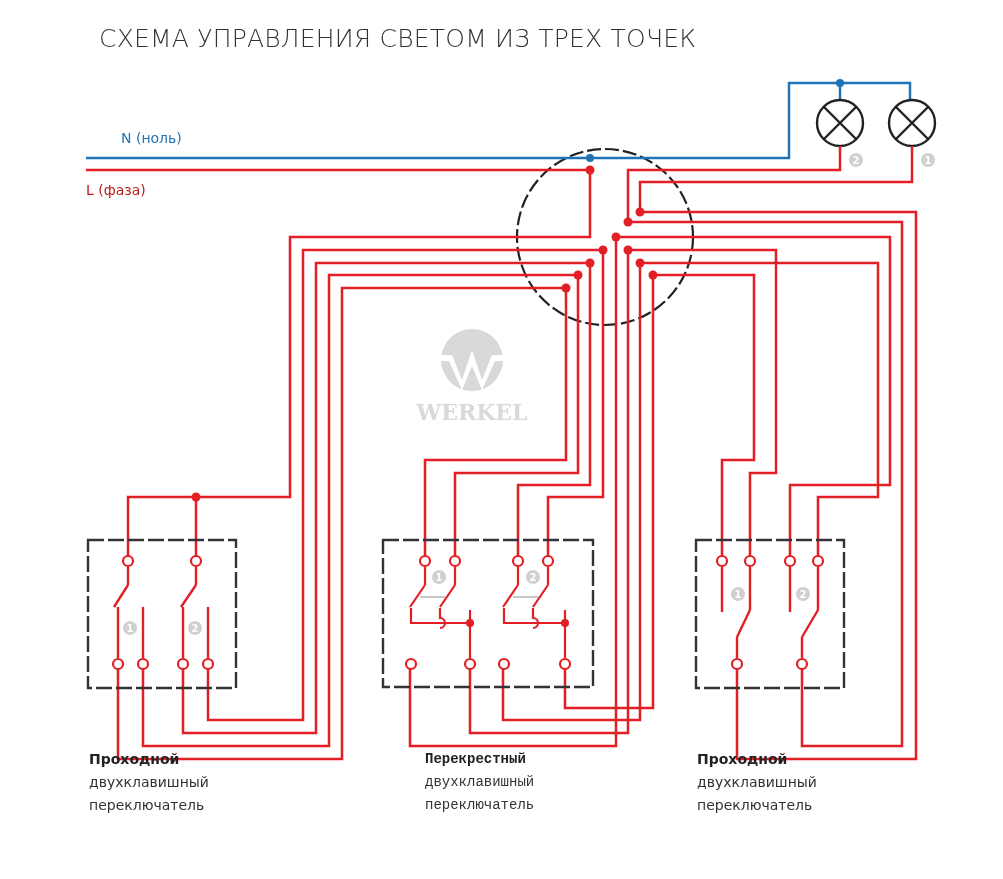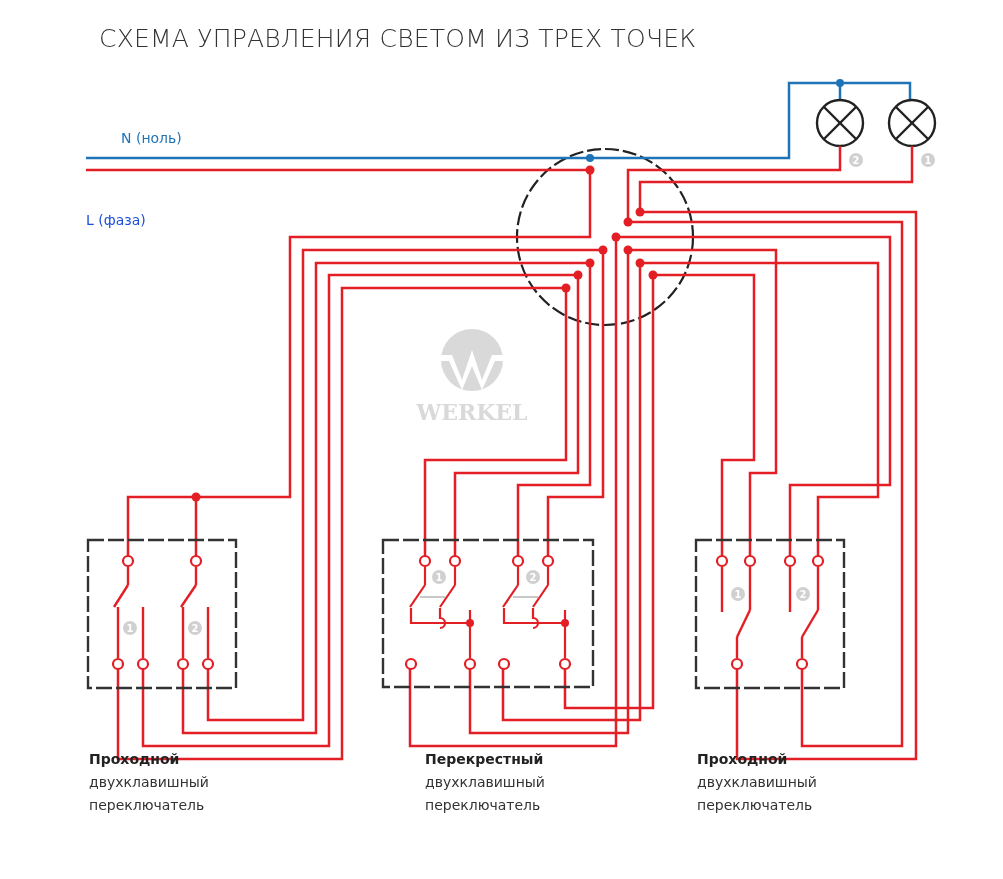--- a/index.html
+++ b/index.html
@@ -1,25 +1,25 @@
 <!DOCTYPE html>
 <html><head>
   <meta charset="utf-8">
   <style>
     html, body { margin: 0; padding: 0; background: #ffffff; }
     body { width: 1003px; height: 879px; position: relative; overflow: hidden; font-family: "DejaVu Sans", sans-serif; }
     .title { position: absolute; left: 87px; top: 12px; font-size: 25px; font-weight: 300; color: #333333; letter-spacing: 0.2px; font-family: "DejaVu Sans", sans-serif; margin: 12px; }
     .lbl { position: absolute; font-size: 14px; font-family: "DejaVu Sans", sans-serif; }
     .lbl-n { left: 86px; top: 130px; color: #1f73b7; margin-left: 35px; }
-    .lbl-l { left: 86px; top: 182px; color: #1d4ed8; margin-top: 30px; }
+    .lbl-l { left: 86px; top: 182px; color: #b91c1c; }
     svg.diagram { position: absolute; left: 0; top: 0; }
     .caption { position: absolute; top: 748px; font-family: "DejaVu Sans", sans-serif; font-size: 14px; line-height: 23px; color: #333333; }
     .caption .bold { font-weight: bold; color: #222222; }
     .cap1 { left: 89px; }
-    .cap2 { left: 425px; }
+    .cap2 { left: 425px; font-family: Liberation Mono, monospace; }
     .cap3 { left: 697px; }
     .watermark-text { font-family: "DejaVu Serif", serif; font-weight: bold; }
   </style>
 </head>
 <body>
 
 <h1 class="title">СХЕМА УПРАВЛЕНИЯ СВЕТОМ ИЗ ТРЕХ ТОЧЕК</h1>
 <div class="lbl lbl-n">N (ноль)</div>
 <div class="lbl lbl-l">L (фаза)</div>
 

